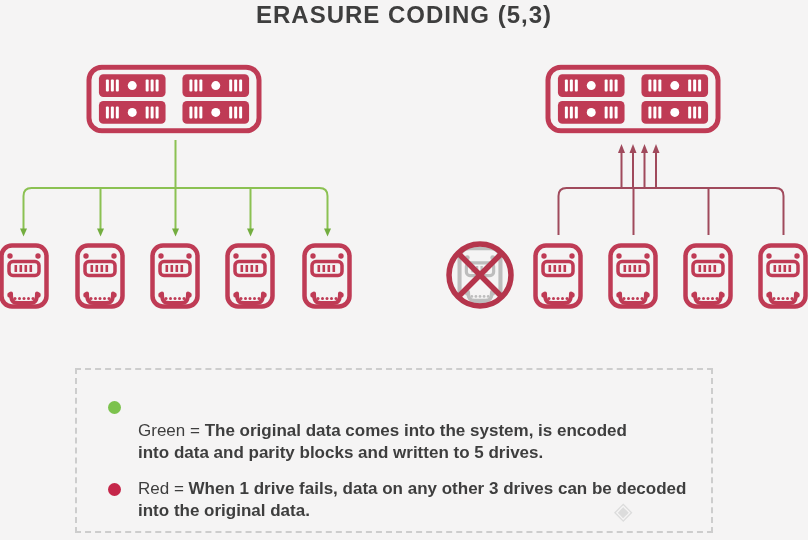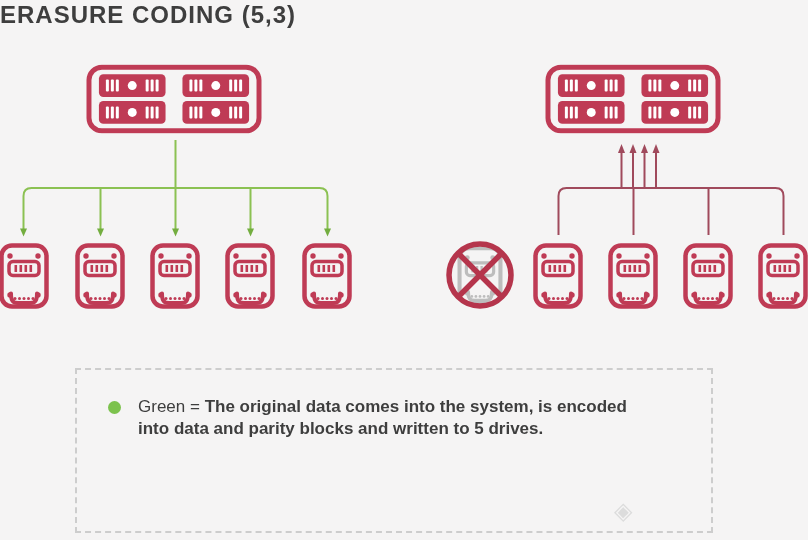--- a/index.html
+++ b/index.html
@@ -5,21 +5,21 @@
   html,body{margin:0;padding:0;}
   body{
     width:808px;height:540px;overflow:hidden;
     background:#f5f4f4;
     font-family:"Liberation Sans","DejaVu Sans",sans-serif;
   }
   .stage{position:relative;width:808px;height:540px;}
 
   .title{
     position:absolute;top:1px;left:0;width:100%;
-    font-size:24px;font-weight:700;
+    text-align:center;font-size:24px;font-weight:700;
     letter-spacing:1px;color:#3e3e3e;
   }
 
   .server{position:absolute;width:176px;height:70px;color:#bf3b55;}
   .server-left{left:86px;top:64px;}
   .server-right{left:545px;top:64px;}
 
   .connector{position:absolute;}
   .connector-green{left:0;top:138px;}
   .connector-red{left:540px;top:138px;}
@@ -34,21 +34,21 @@
   }
   .legend-item{display:flex;gap:17px;margin-bottom:13px;}
   .bullet{width:13px;height:13px;border-radius:50%;margin-top:5px;flex:none;}
   .bullet-green{background:#7cc24d;}
   .bullet-red{background:#c52649;}
   .legend-text{
     margin:0;font-size:17px;line-height:1.31;color:#3e3e3e;
   }
   .legend-text .prefix{font-weight:400;}
   .legend-text b{font-weight:700;}
-  .text-green{max-width:500px;}
+  .text-green{max-width:500px;margin-top:24px;}
   .text-red{max-width:560px;}
 
   .watermark{
     position:absolute;left:614px;top:499px;
     display:flex;align-items:center;gap:5px;
     color:#dcdcdc;font-size:21px;white-space:nowrap;z-index:5;
   }
   .watermark .gem{font-size:24px;line-height:1;}
 </style>
 </head>
@@ -177,19 +177,23 @@
     </svg>
   <svg class="drive" style="left:758px" viewBox="0 0 50 66">
       <use href="#sym-drive"></use>
     </svg>
 
   <div class="legend">
     <div class="legend-item">
       <span class="bullet bullet-green"></span>
       <p class="legend-text text-green"><span class="prefix">Green = </span><b>The original data comes into the system, is encoded into data and parity blocks and written to 5 drives.</b></p>
     </div>
+    <div class="legend-item">
+      <span class="bullet bullet-red"></span>
+      <p class="legend-text text-red"><span class="prefix">Red = </span><b>When 1 drive fails, data on any other 3 drives can be decoded into the original data.</b></p>
+    </div>
   </div>
 
   <div class="watermark">
     <span class="gem">◈</span>
   </div>
 
 </div>
 
 </body></html>

